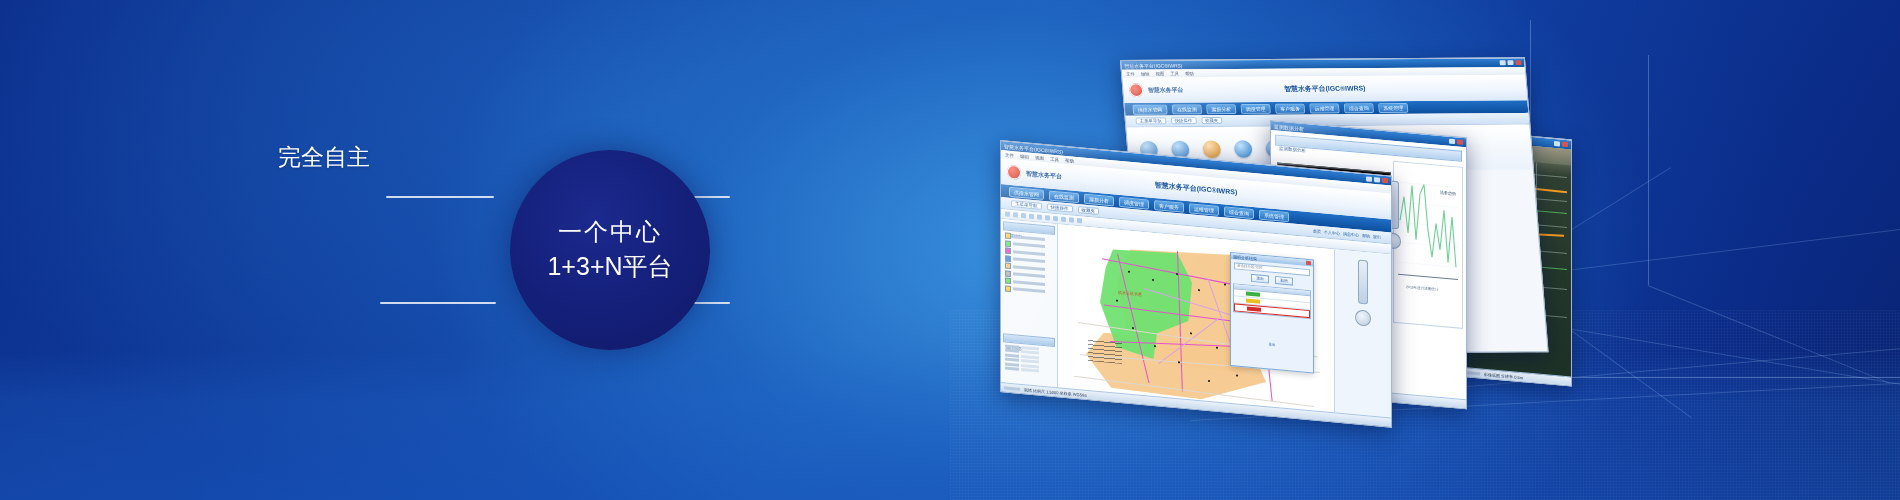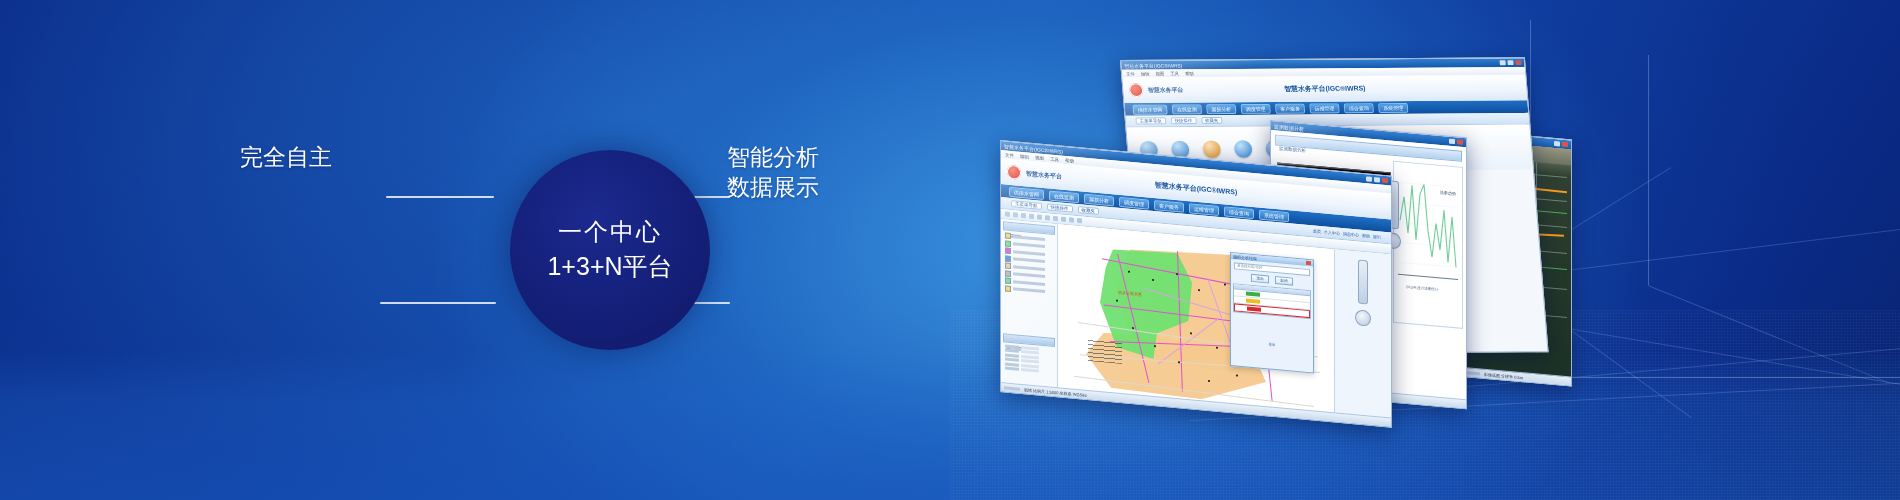--- a/index.html
+++ b/index.html
@@ -40,21 +40,21 @@
     display:flex;flex-direction:column;align-items:center;justify-content:center;
     color:#fff;text-align:center;z-index:6;
   }
   .hub-l1{font-size:24px;letter-spacing:2px;line-height:1.1;margin-bottom:4px;}
   .hub-l2{font-size:30px;letter-spacing:.5px;line-height:1.15;white-space:nowrap;}
   .hub-l2 sup{font-size:14px;vertical-align:super;}
   .hub-l3{font-size:25px;line-height:1.2;margin-top:2px;}
 
   .feat{position:absolute;color:#fff;line-height:1.32;font-size:23px;white-space:nowrap;z-index:5;text-shadow:0 1px 3px rgba(0,20,70,.35);}
   .feat .ln{display:block;}
-  .feat.left{text-align:left;}
+  .feat.left{text-align:right;}
   .feat.right{text-align:left;}
   #feat-tl{left:240px;top:142px;width:130px;}
   #feat-bl{left:230px;top:285px;width:140px;}
   #feat-tr{left:727px;top:142px;}
   #feat-br{left:727px;top:285px;}
 
   .connector{position:absolute;height:2px;background:rgba(255,255,255,0.80);z-index:5;border-radius:2px;}
   #conn-tl{left:386px;top:196px;width:108px;}
   #conn-bl{left:380px;top:302px;width:116px;}
   #conn-tr{left:694px;top:196px;width:36px;}
@@ -560,24 +560,20 @@
     <div class="statusbar">
       <em></em>
       <span style="font-size:4px;color:#27384f;white-space:nowrap;">就绪  比例尺 1:5000  坐标系 WGS84</span>
     </div>
     <div class="sheen"></div>
   </div>
 
   <div class="feat left" id="feat-tl">
     <span class="ln">完全自主</span>
   </div>
-  <div class="feat right" id="feat-tr">
-    <span class="ln">智能分析</span>
-    <span class="ln">数据展示</span>
-  </div>
 
   <div class="connector" id="conn-tl"></div>
   <div class="connector" id="conn-bl"></div>
   <div class="connector" id="conn-tr"></div>
   <div class="connector" id="conn-br"></div>
 
   <div class="hub">
     <div class="hub-l1">一个中心</div>
     <div class="hub-l3">1+3+N平台</div>
   </div>

